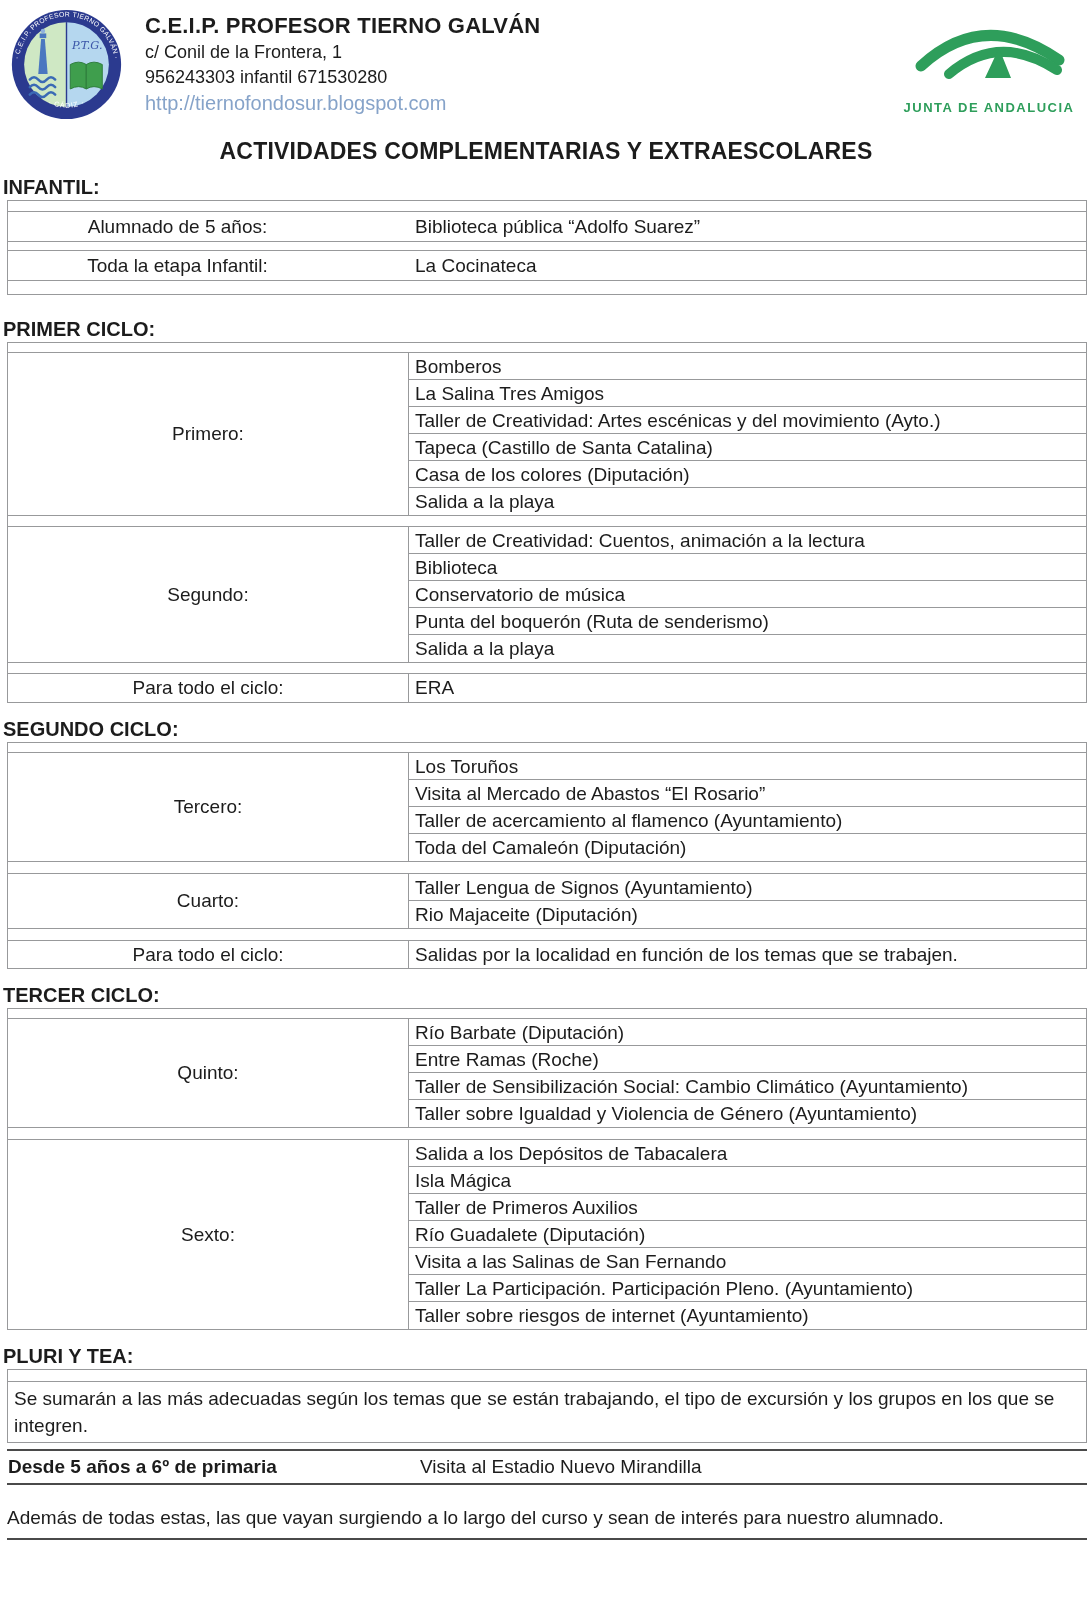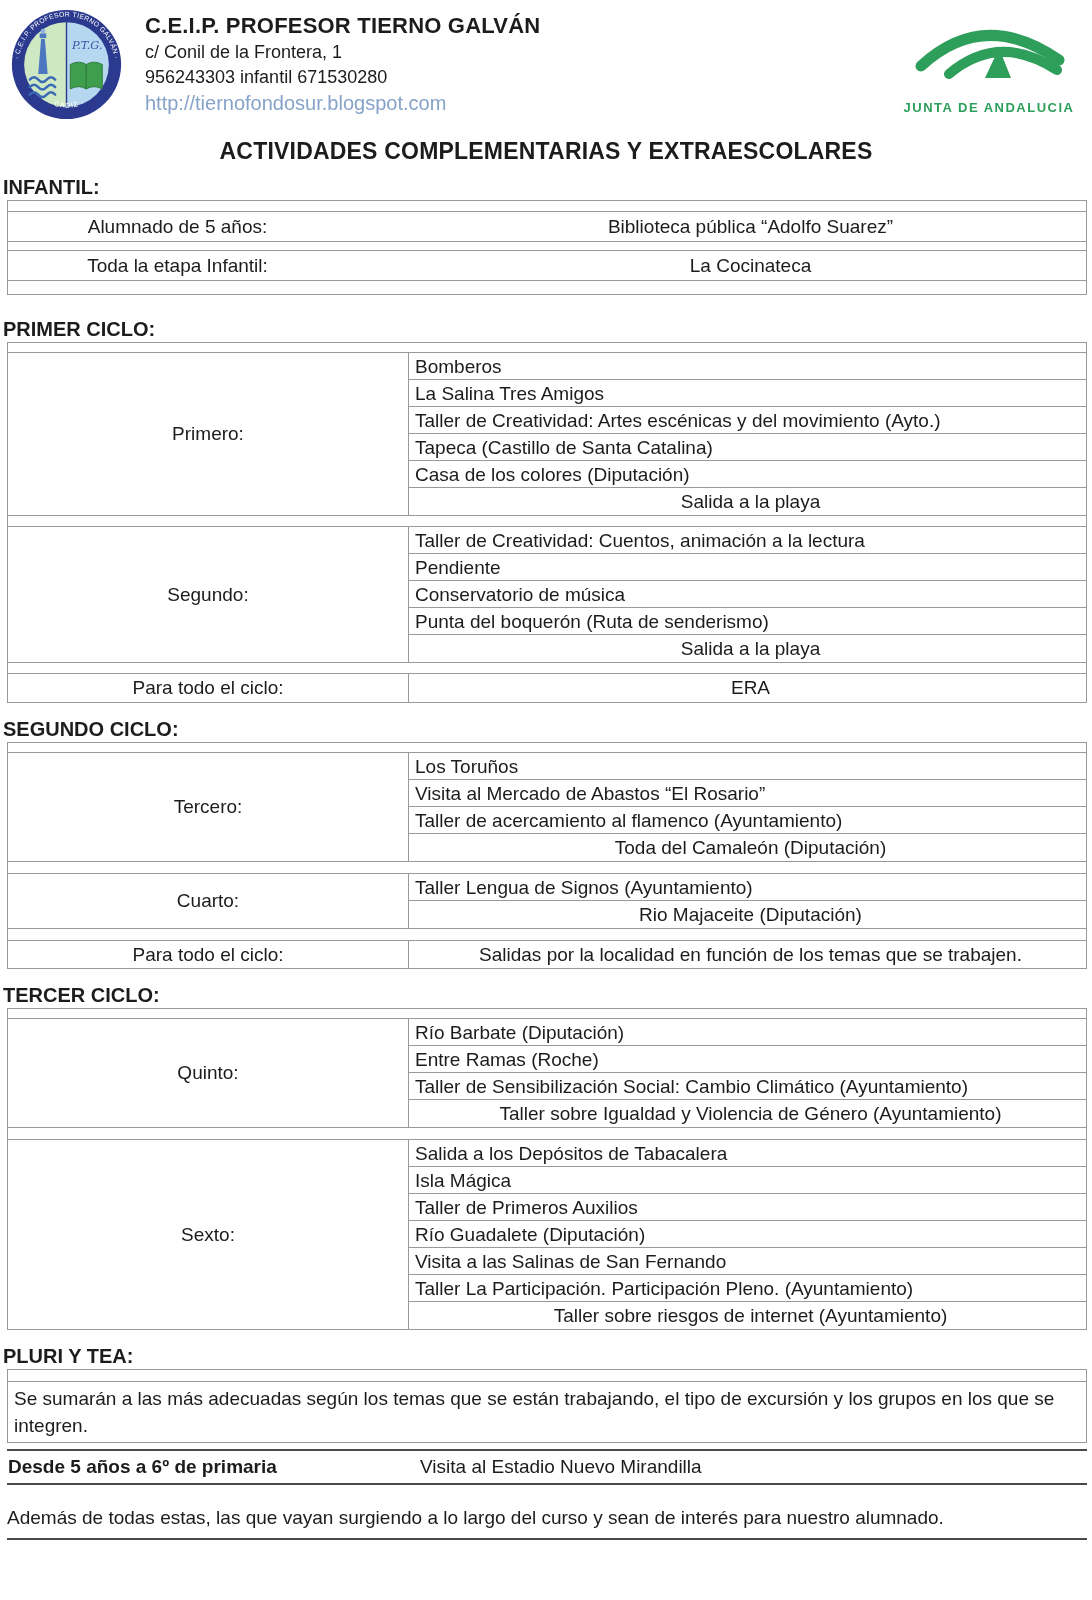--- a/index.html
+++ b/index.html
@@ -30,21 +30,21 @@
 
   
   .tbl{margin:1px 5px 0 7px;border:1px solid var(--grid);}
   .tbl > div{border-bottom:1px solid var(--grid);}
   .tbl > div:last-child{border-bottom:none;}
   .sp{height:11px;}
   .block{display:flex;}
   .lcell{flex:0 0 401px;border-right:1px solid var(--grid);display:flex;align-items:center;justify-content:center;font-size:19px;}
   .racts{flex:1;display:flex;flex-direction:column;}
   .act{height:27px;line-height:27px;border-bottom:1px solid var(--grid);padding-left:6px;font-size:19px;white-space:nowrap;overflow:hidden;}
-  .racts .act:last-child{border-bottom:none;text-align:center;}
+  .racts .act:last-child{border-bottom:none;}
   .act.tall{height:28px;line-height:28px;}
   .infantil .lcell{border-right:none;padding-right:62px;}
   .infantil .act{height:29px;line-height:29px;}
 
   
   .para-row{padding:3px 8px 3px 6px;font-size:19px;line-height:27px;}
   .range-row{margin:6px 5px 0 7px;border-top:2px solid var(--dark);border-bottom:2px solid var(--dark);
              display:flex;align-items:center;height:36px;font-size:19px;gap:12px;}
   .range-label{flex:0 0 401px;font-weight:bold;padding-left:1px;}
   .closing{margin:22px 5px 0 7px;font-size:19px;padding-bottom:9px;border-bottom:2px solid var(--dark);}
@@ -142,21 +142,21 @@
         <div class="act">Tapeca (Castillo de Santa Catalina)</div>
         <div class="act">Casa de los colores (Diputación)</div>
         <div class="act">Salida a la playa</div>
       </div>
     </div>
     <div class="sp"></div>
     <div class="block">
       <div class="lcell">Segundo:</div>
       <div class="racts">
         <div class="act">Taller de Creatividad: Cuentos, animación a la lectura</div>
-        <div class="act">Pendiente</div>
+        <div class="act">Biblioteca</div>
         <div class="act">Conservatorio de música</div>
         <div class="act">Punta del boquerón (Ruta de senderismo)</div>
         <div class="act">Salida a la playa</div>
       </div>
     </div>
     <div class="sp"></div>
     <div class="block">
       <div class="lcell">Para todo el ciclo:</div>
       <div class="racts">
         <div class="act tall">ERA</div>

